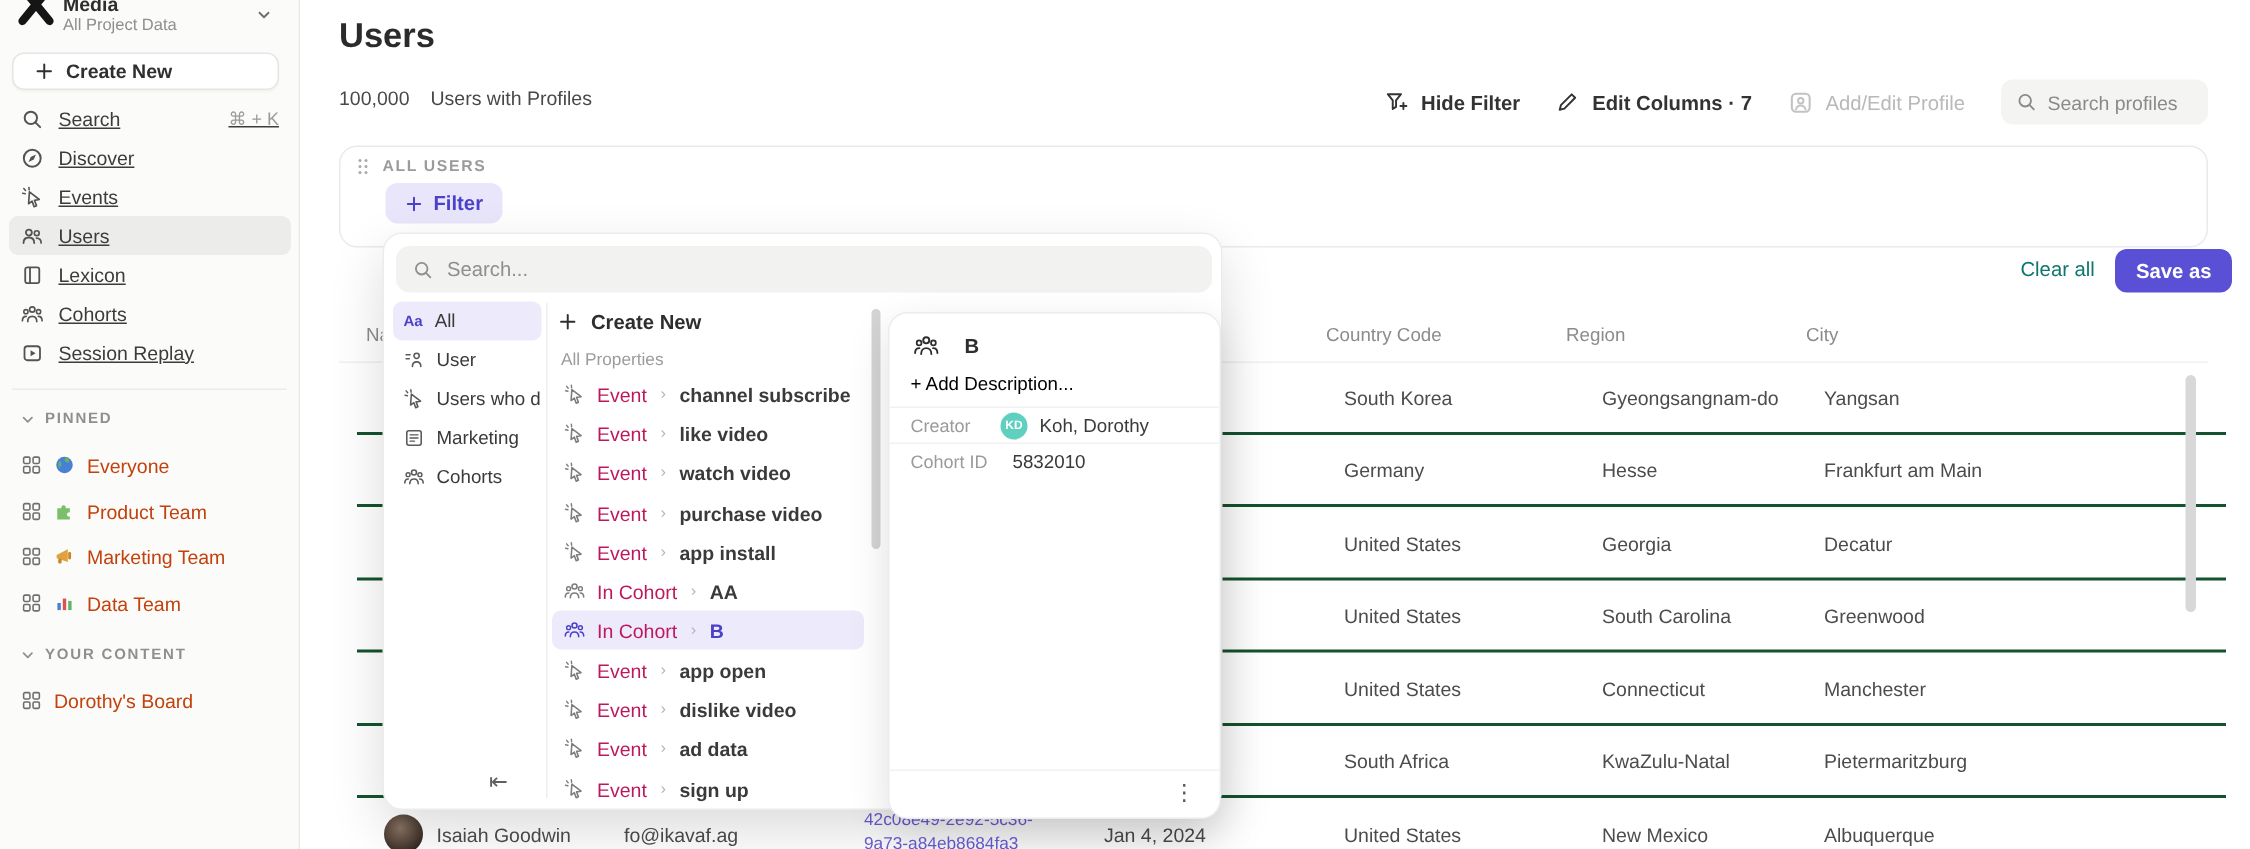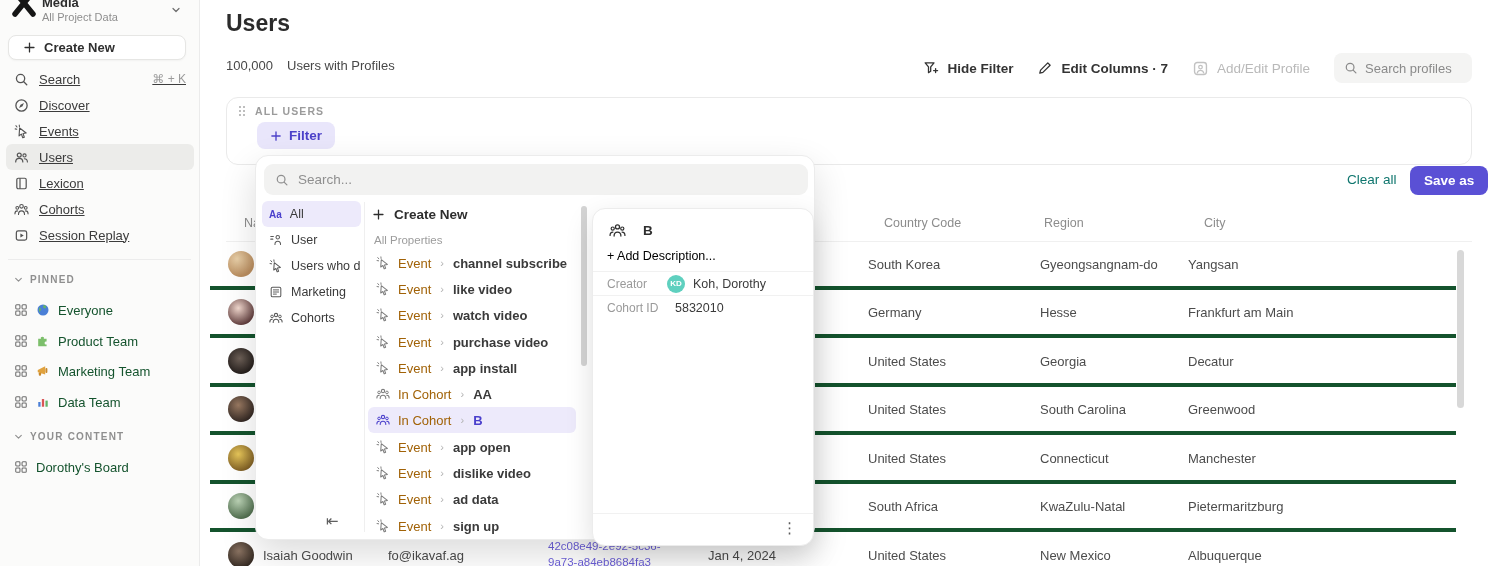--- a/index.html
+++ b/index.html
@@ -17,21 +17,21 @@
   .ws-chev { position:absolute; right:18px; top:12px; color:#6d6d6d; }
   .btn-create { position:absolute; left:8px; top:35px; width:178px; height:25px; background:#fff; border:1px solid #e6e6e4; border-radius:8px;
     display:flex; align-items:center; gap:8px; padding-left:14px; font-size:13px; font-weight:bold; color:#2f2f2f; box-shadow:0 1px 2px rgba(0,0,0,.04); cursor:pointer; }
   .nav { position:absolute; left:6px; top:66px; width:188px; }
   .nav-item { height:26px; display:flex; align-items:center; gap:10px; padding:0 8px; border-radius:6px; font-size:13px; color:#3c3c3c; cursor:pointer;text-decoration:underline; }
   .nav-item .ic { color:#545454; }
   .nav-item.sel { background:#ececea; }
   .nav-short { margin-left:auto; font-size:12px; color:#9b9b9b; }
   .sb-div { position:absolute; left:8px; right:8px; top:259px; height:1px; background:#ececec; }
   .sec-hd { display:flex; align-items:center; gap:7px; padding-left:14px; font-size:10px; font-weight:bold; letter-spacing:1.2px; color:#8f8f8f; position:absolute; height:14px; }
-  .pin-item { position:absolute; left:6px; width:188px; height:28px; display:flex; align-items:center; gap:8px; padding:0 8px; font-size:13px; color:#14532d; border-radius:6px; cursor:pointer; }
+  .pin-item { position:absolute; left:6px; width:188px; height:28px; display:flex; align-items:center; gap:8px; padding:0 8px; font-size:13px; color:#c2410c; border-radius:6px; cursor:pointer; }
   .pin-item .ic { color:#6e6e6e; }
 
   
   .pg-title { position:absolute; left:226px; top:10px; font-size:23px; font-weight:bold; color:#2b2b2b; }
   .cnt-row { position:absolute; left:226px; top:58px; font-size:13px; color:#484848; display:flex; gap:14px; }
   .hdr-actions { position:absolute; right:28px; top:53px; display:flex; align-items:center; gap:24px; }
   .hact { display:flex; align-items:center; gap:8px; font-size:13.5px; font-weight:bold; color:#333; cursor:pointer; }
   .hact .ic { color:#333; }
   .hact.disabled { color:#b9b9b9; font-weight:normal; }
   .hact.disabled .ic { color:#c2c2c2; }
@@ -45,21 +45,21 @@
   .fc-drag { position:absolute; left:11px; top:7px; color:#a9a9a9; cursor:grab; }
   .chip-filter { position:absolute; left:30px; top:24px; height:27px; padding:0 13px; display:flex; align-items:center; gap:7px;
     background:#e9e6fb; color:#4c41c9; border-radius:8px; font-size:13.5px; font-weight:bold; cursor:pointer; }
   .clear-all { position:absolute; left:1347px; top:172px; font-size:13.5px; color:#0f766e; cursor:pointer; }
   .save-as { position:absolute; left:1410px; top:166px; height:29px; padding:0 14px; display:flex; align-items:center; background:#5a50d5; color:#fff;
     border-radius:8px; font-size:13.5px; font-weight:bold; cursor:pointer; }
 
   
   .thead { position:absolute; left:226px; top:205px; width:1246px; height:37px; border-bottom:1px solid #f0f0f0; font-size:12.5px; color:#8c8c8c; }
   .thead span { position:absolute; top:11px; }
-  .trow { position:absolute; left:210px; width:1246px; height:48px; border-bottom:4px solid #14532d; font-size:13px; color:#4c4c4c; cursor:pointer; }
+  .trow { position:absolute; left:238px; width:1246px; height:48px; border-bottom:2px solid #14532d; font-size:13px; color:#4c4c4c; cursor:pointer; }
   .cell { position:absolute; top:0; height:100%; display:flex; align-items:center; }
   .c1{left:18px;width:152px;gap:9px;} .c2{left:178px;width:152px;} .c3{left:338px;width:126px;}
   .c4{left:498px;width:152px;} .c5{left:658px;width:152px;} .c6{left:818px;width:152px;margin-left:12px;} .c7{left:978px;width:152px;}
   .c3 span { font-size:11.5px; color:#6c5fd9; line-height:1.35; overflow-wrap:anywhere; }
   .avat { width:26px; height:26px; border-radius:50%; flex:none; }
   .av1{background:radial-gradient(circle at 35% 30%,#e8cfa8,#b98d5f 70%);} .av2{background:radial-gradient(circle at 40% 35%,#f3d9cf,#5e3b3b 75%);}
   .av3{background:radial-gradient(circle at 45% 40%,#6e6158,#221c1a 75%);} .av4{background:radial-gradient(circle at 40% 35%,#9a7a62,#2e2420 78%);}
   .av5{background:radial-gradient(circle at 40% 35%,#e8c75a,#7a5a22 78%);} .av6{background:radial-gradient(circle at 40% 30%,#bcd3b6,#4c6a4a 78%);}
   .av7{background:radial-gradient(circle at 42% 35%,#8a7362,#30261f 78%);}
   .tbl-sb { position:absolute; left:1457px; top:250px; width:7px; height:158px; background:#d8d8d8; border-radius:4px; cursor:pointer; }
@@ -73,21 +73,21 @@
   .cat { position:absolute; left:6px; width:99px; height:26px; display:flex; align-items:center; gap:8px; padding:0 7px; border-radius:6px;
     font-size:12.5px; color:#3a3a3a; cursor:pointer; white-space:nowrap; overflow:hidden; }
   .cat .ic { color:#5a5a5a; }
   .cat.sel { background:#edeafb; }
   .cat.sel .ic { color:#4b40cc; }
   .menu-vdiv { position:absolute; left:108px; top:46px; height:330px; width:1px; background:#efefef; }
   .m-create { position:absolute; left:116px; top:46px; height:24px; display:flex; align-items:center; gap:9px; font-size:13.5px; font-weight:bold; color:#2e2e2e; cursor:pointer; }
   .m-sec { position:absolute; left:118px; top:78px; font-size:11.5px; color:#9c9c9c; }
   .mi { position:absolute; left:112px; width:208px; height:26px; display:flex; align-items:center; gap:8px; padding:0 8px; border-radius:6px; font-size:13px; cursor:pointer; white-space:nowrap; }
   .mi .ic { color:#7d7d7d; }
-  .mi .pre { color:#a16207; }
+  .mi .pre { color:#be185d; }
   .mi .sep { color:#b3b3b3; font-size:11px; margin:0 1px; }
   .mi .nm { color:#3a3a3a; font-weight:bold; }
   .mi.sel { background:#edeafb; }
   .mi.sel .ic { color:#4b40cc; }
   .mi.sel .nm { color:#4b40cc; }
   .list-sb { position:absolute; left:325px; top:50px; width:6px; height:160px; background:#d4d4d4; border-radius:3px; cursor:pointer; }
   .collapse { position:absolute; left:70px; top:356px; font-size:15px; color:#5f5f5f; cursor:pointer; }
 
   
   .pop { position:absolute; left:592px; top:208px; width:222px; height:338px; background:#fff; border:1px solid #ececec; border-radius:13px;

